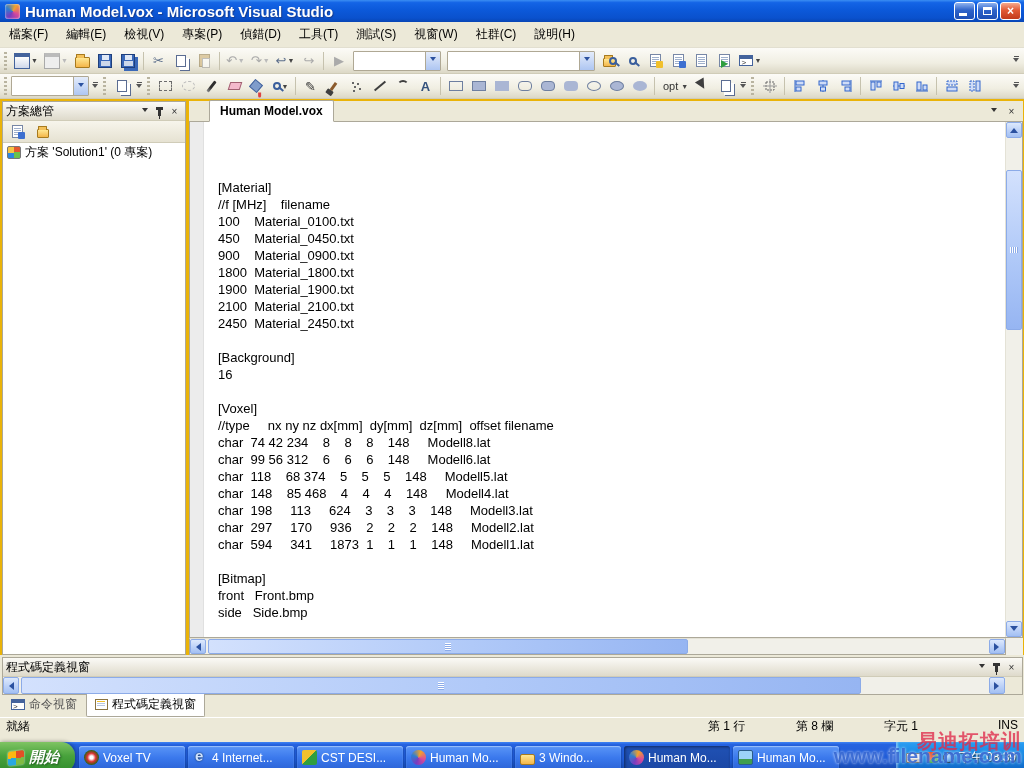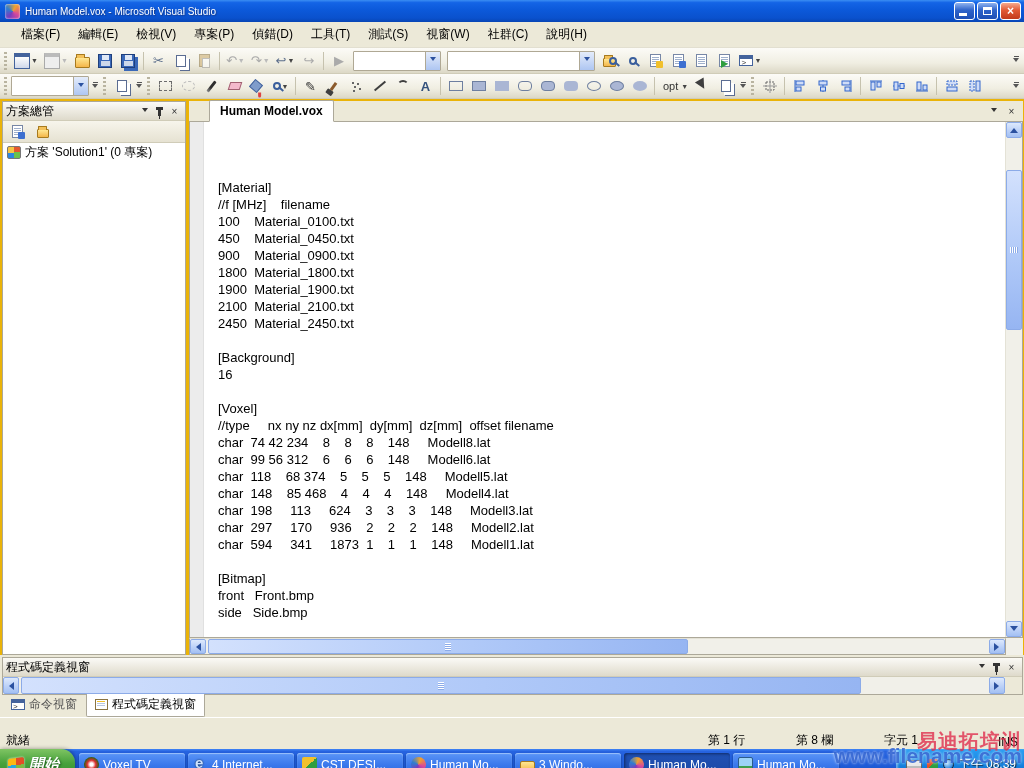--- a/index.html
+++ b/index.html
@@ -2,29 +2,29 @@
 <html><head>
 <meta charset="utf-8">
 <style>
 *{margin:0;padding:0;box-sizing:border-box}
 html,body{width:1024px;height:768px;overflow:hidden}
 body{font-family:"Liberation Sans","DejaVu Sans",sans-serif;font-size:12px;background:#ece9d8;position:relative;color:#000}
 i,em{font-style:normal}
 
 .titlebar{height:22px;background:linear-gradient(180deg,#3b8ef3 0%,#1464e6 12%,#0c59da 45%,#0a51cd 82%,#0845b5 100%);display:flex;align-items:center;padding:0 3px;color:#fff}
 .app-ico{width:15px;height:15px;margin:0 5px 0 2px;border-radius:3px;background:conic-gradient(from 30deg,#f0a12c,#d84a9a,#7a3bbf,#2e7dd1,#f0a12c);box-shadow:inset 0 0 2px #fff}
-.title-text{font-weight:normal;font-size:10px;text-shadow:1px 1px 1px #173c8f;flex:1;white-space:nowrap}
+.title-text{font-weight:bold;font-size:15px;text-shadow:1px 1px 1px #173c8f;flex:1;white-space:nowrap}
 .win-btns{display:flex;gap:2px}
 .wb{width:21px;height:18px;border:1px solid #fff;border-radius:3px;background:linear-gradient(180deg,#8fb3f0,#2e63c9 45%,#1d4fb5);position:relative;color:#fff;font-size:11px;cursor:default}
 .wb.close{background:linear-gradient(180deg,#f6aa8e,#e25a35 45%,#c23a1b);font-weight:bold}
 .g-min{position:absolute;left:4px;bottom:3px;width:8px;height:3px;background:#fff}
 .g-max{position:absolute;left:5px;top:4px;width:9px;height:8px;border:1px solid #fff;border-top-width:3px;background:transparent}
 .g-close{position:absolute;left:0;top:1px;width:100%;text-align:center;font-size:12px;line-height:14px}
 
-.menubar{height:26px;background:#ece9d8;display:flex;align-items:center;padding-left:12px;border-bottom:1px solid #e2dfd0}
+.menubar{height:26px;background:#ece9d8;display:flex;align-items:center;padding-left:0;border-bottom:1px solid #e2dfd0}
 .menu-item{padding:4px 9px;cursor:default;white-space:nowrap}
 
 .toolbar{height:26px;display:flex;align-items:center;background:linear-gradient(180deg,#fcfbf7 0%,#f0eee2 60%,#dcd8c6 100%);border-bottom:1px solid #d0ccb8;padding:0 2px;overflow:hidden}
 .toolbar.t2{height:25px}
 .grip{width:3px;height:18px;margin:0 4px 0 2px;background:repeating-linear-gradient(180deg,#b9b4a0 0 2px,transparent 2px 4px)}
 .tbtn{height:22px;min-width:23px;display:flex;align-items:center;justify-content:center;border:1px solid transparent;border-radius:2px;background:transparent;padding:0 2px;cursor:default}
 .tsep{width:1px;height:18px;background:#c6c2ae;margin:0 3px}
 .dd{font-size:7px;color:#444;margin-left:1px}
 .ovf{display:flex;flex-direction:column;align-items:center;justify-content:center;width:10px;height:20px;margin:0 1px}
 .ovf-bar{width:5px;height:1px;background:#555;margin-bottom:1px}
@@ -125,21 +125,21 @@
 .bpanel{border:1px solid #aca899;margin:2px 1px 0 2px;background:#ece9d8}
 .bp-scrollstrip{height:17px;display:flex;align-items:stretch;background:#f1f0e9;margin-right:17px}
 .bp-scrollstrip .sb-btn{width:16px}
 .bp-thumb{width:840px;margin-left:2px}
 .btabs{height:22px;display:flex;align-items:flex-end;padding-left:2px;background:#ece9d8}
 .btab{display:flex;align-items:center;gap:4px;padding:3px 8px;border:1px solid transparent;border-top:none;color:#555;white-space:nowrap;font-size:12px}
 .btab.active{background:#fff;border:1px solid #aca899;border-top:none;color:#000;border-radius:0 0 2px 2px}
 .ic-codedef{width:13px;height:11px;background:#fff;border:1px solid #8a7340;position:relative}
 .ic-codedef::after{content:"";position:absolute;left:1px;top:1px;width:8px;height:1px;background:#f1c02c;box-shadow:0 2px 0 #b9c7e0,0 4px 0 #b9c7e0}
 
-.statusbar{height:32px;display:flex;align-items:flex-end;background:#ece9d8;border-top:1px solid #fff;padding:0 6px;font-size:12px}
+.statusbar{height:25px;display:flex;align-items:flex-start;background:#ece9d8;border-top:1px solid #fff;padding:0 6px;font-size:12px}
 .sb-ready{flex:1}
 .sb-cell{width:88px;white-space:nowrap}
 .sb-cell.small{width:46px}
 
 .taskbar{height:31px;display:flex;align-items:stretch;background:linear-gradient(180deg,#3f84f5 0%,#2663e0 8%,#1f5bd7 55%,#1544a2 100%);position:relative}
 .startbtn{display:flex;align-items:center;gap:5px;padding:0 16px 0 8px;background:linear-gradient(180deg,#7fc463 0%,#48a23c 45%,#2f8a2a 100%);border-radius:0 14px 14px 0;box-shadow:1px 0 4px rgba(0,0,0,.4);color:#fff;font-weight:bold;font-style:italic;font-size:15px;text-shadow:1px 1px 2px #1d5a1d}
 .flag{width:16px;height:14px;border-radius:2px;transform:skewY(-6deg);background:conic-gradient(#e34f26 0 90deg,#7fbb42 0 180deg,#29a8e0 0 270deg,#fdb813 0);box-shadow:0 0 2px #fff}
 .tasks{flex:1;display:flex;align-items:center;gap:3px;padding:3px 4px;min-width:0}
 .taskbtn{flex:1;max-width:106px;height:24px;display:flex;align-items:center;gap:4px;padding:0 5px;border-radius:3px;background:linear-gradient(180deg,#5a95f7,#3a78ec 50%,#2c63d6);box-shadow:inset 0 1px 1px #9cc1fb,0 1px 2px #0d2f73;color:#fff;white-space:nowrap;overflow:hidden;font-size:12px}
 .taskbtn.active{background:linear-gradient(180deg,#2051b4,#1b47a4);box-shadow:inset 1px 1px 3px #102a63}

